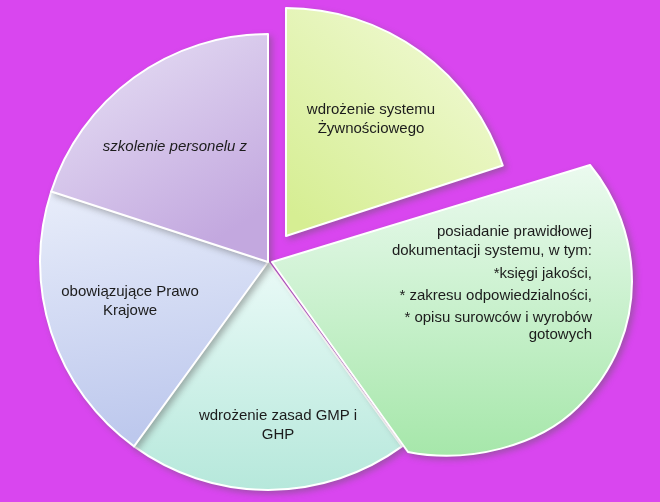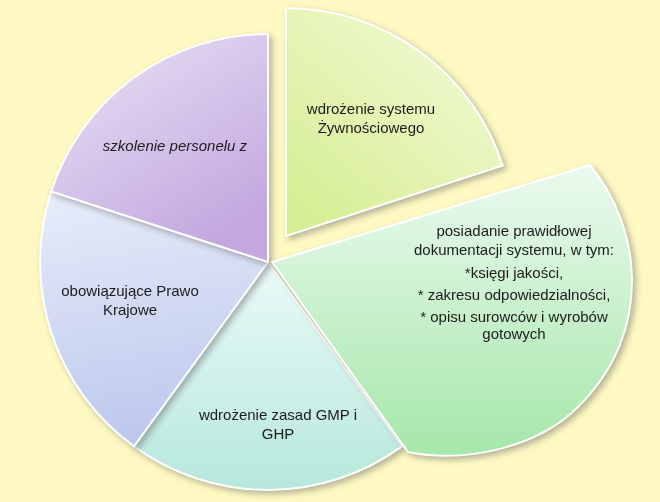--- a/index.html
+++ b/index.html
@@ -5,21 +5,21 @@
   html, body {
     margin: 0;
     padding: 0;
     background: #ffffff;
     font-family: "Liberation Sans", sans-serif;
   }
   .stage {
     position: relative;
     width: 660px;
     height: 502px;
-    background: #fef9c3;
+    background: #d946ef;
     overflow: hidden;
   }
   .stage svg {
     position: absolute;
     left: 0;
     top: 0;
   }
   .slice {
     stroke: #ffffff;
     stroke-width: 2;
@@ -94,21 +94,21 @@
   <div class="label" style="left:173px; top:405px; width:210px;">
     <div>wdrożenie zasad GMP i</div>
     <div>GHP</div>
   </div>
 
   <div class="label" style="left:30px; top:281px; width:200px;">
     <div>obowiązujące Prawo</div>
     <div>Krajowe</div>
   </div>
 
-  <div class="label" style="left:400px; top:221px; width:228px;">
+  <div class="label" style="left:364px; top:221px; width:228px;text-align:right;">
     <div>posiadanie prawidłowej</div>
     <div>dokumentacji systemu, w tym:</div>
     <div class="item">*księgi jakości,</div>
     <div class="item">* zakresu odpowiedzialności,</div>
     <div class="item">* opisu surowców i wyrobów gotowych</div>
   </div>
 
 </div>
 
 </body></html>

